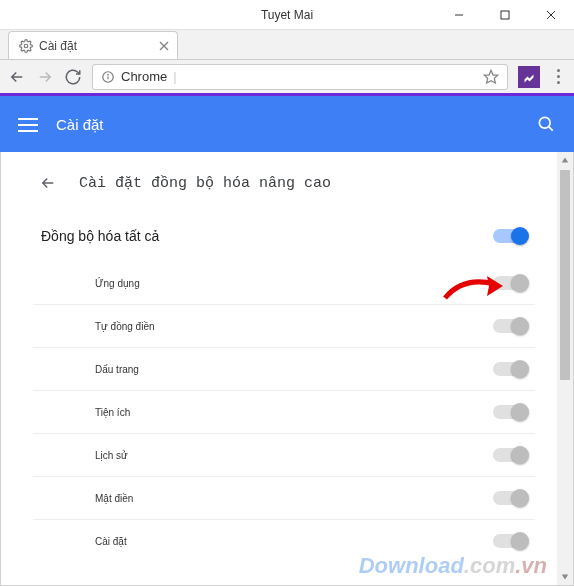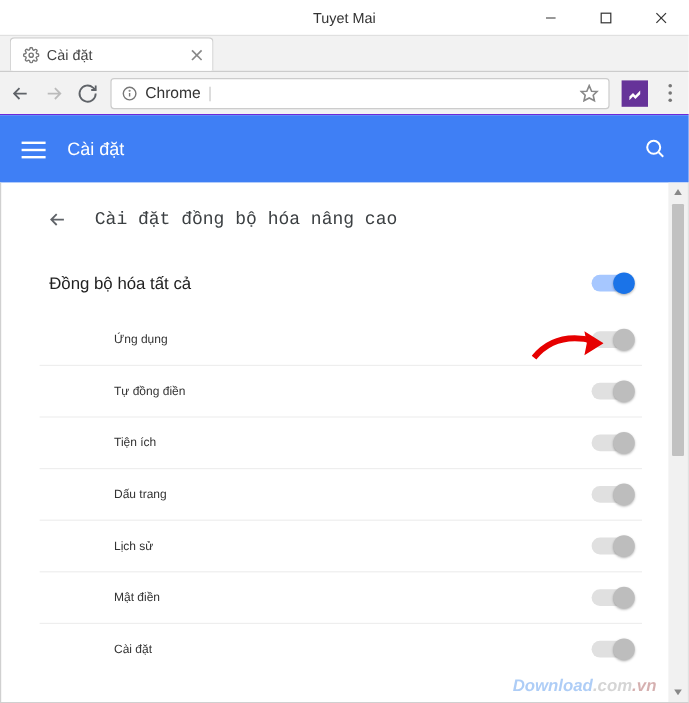--- a/index.html
+++ b/index.html
@@ -11,21 +11,21 @@
   .win-btn { width: 46px; height: 30px; display: flex; align-items: center; justify-content: center; }
   .win-btn svg { width: 10px; height: 10px; }
 
   
   .tabstrip { height: 30px; background: #f2f2f2; display: flex; align-items: flex-end; border-bottom: 1px solid #ccc; position: relative; }
   .tab { height: 28px; background: #fff; border: 1px solid #ccc; border-bottom: none; border-top-left-radius: 4px; border-top-right-radius: 4px; margin-left: 8px; padding: 0 28px 0 10px; display: flex; align-items: center; gap: 6px; font-size: 12px; color: #444; position: relative; min-width: 170px; }
   .tab .gear { width: 14px; height: 14px; color: #666; }
   .tab .close { position: absolute; right: 8px; width: 10px; height: 10px; color: #777; }
 
   
-  .addrbar { height: 36px; background: #f2f2f2; display: flex; align-items: center; padding: 0 8px; gap: 10px; border-bottom: 1px solid #6d28d9; }
+  .addrbar { height: 36px; background: #f2f2f2; display: flex; align-items: center; padding: 0 8px; gap: 10px; border-bottom: 3px solid #6d28d9; }
   .nav-icon { width: 18px; height: 18px; color: #888; display:flex; align-items:center; justify-content:center; }
   .nav-icon.disabled { color: #bbb; }
   .addr-field { flex: 1; height: 26px; background: #fff; border: 1px solid #ccc; border-radius: 3px; display: flex; align-items: center; padding: 0 8px; gap: 6px; font-size: 13px; }
   .addr-field .info { width: 14px; height: 14px; color: #666; }
   .addr-text { color: #8a8a8a; }
   .addr-prefix { color: #333; }
   .star { width: 16px; height: 16px; color: #888; margin-left: auto; }
   .ext-btn { width: 22px; height: 22px; background: #663399; display: flex; align-items: center; justify-content: center; }
   .ext-btn svg { width: 12px; height: 12px; fill: #fff; }
   .menu3 { width: 16px; height: 16px; color: #777; display: flex; flex-direction: column; gap: 3px; align-items: center; justify-content: center; }
@@ -63,21 +63,21 @@
   .toggle .knob { position: absolute; width: 18px; height: 18px; border-radius: 50%; background: #9e9e9e; top: -2px; right: -2px; box-shadow: 0 1px 2px rgba(0,0,0,.3); }
   .toggle.on { background: #a6c7ff; }
   .toggle.on .knob { background: #1a73e8; }
   .toggle.off-light { background: #e0e0e0; }
   .toggle.off-light .knob { background: #bdbdbd; }
 
   
   .red-arrow { position: absolute; width: 60px; height: 36px; pointer-events: none; }
 
   
-  .watermark { position: absolute; right: 26px; bottom: 6px; font-size: 14px; font-style: italic; font-weight: bold; opacity: .35; color: #1a73e8; }
+  .watermark { position: absolute; right: 26px; bottom: 6px; font-size: 22px; font-style: italic; font-weight: bold; opacity: .35; color: #1a73e8; }
   .watermark .g { color: #888; }
   .watermark .tld { color: #8a1f1f; }
 </style>
 </head>
 <body>
 
 <div class="titlebar">
   <span class="titlebar-title">Tuyet Mai</span>
   <div class="win-btn">
     <svg viewBox="0 0 10 10">
@@ -194,28 +194,28 @@
     </div>
 
     <div class="row sub">
       <span class="row-label">Tự đồng điền</span>
       <div class="toggle off-light">
           <div class="knob"></div>
         </div>
     </div>
 
     <div class="row sub">
+      <span class="row-label">Dấu trang</span>
+      <div class="toggle off-light">
+          <div class="knob"></div>
+        </div>
+    </div>
+
+    <div class="row sub">
       <span class="row-label">Tiện ích</span>
-      <div class="toggle off-light">
-          <div class="knob"></div>
-        </div>
-    </div>
-
-    <div class="row sub">
-      <span class="row-label">Dấu trang</span>
       <div class="toggle off-light">
           <div class="knob"></div>
         </div>
     </div>
 
     <div class="row sub">
       <span class="row-label">Lịch sử</span>
       <div class="toggle off-light">
           <div class="knob"></div>
         </div>

